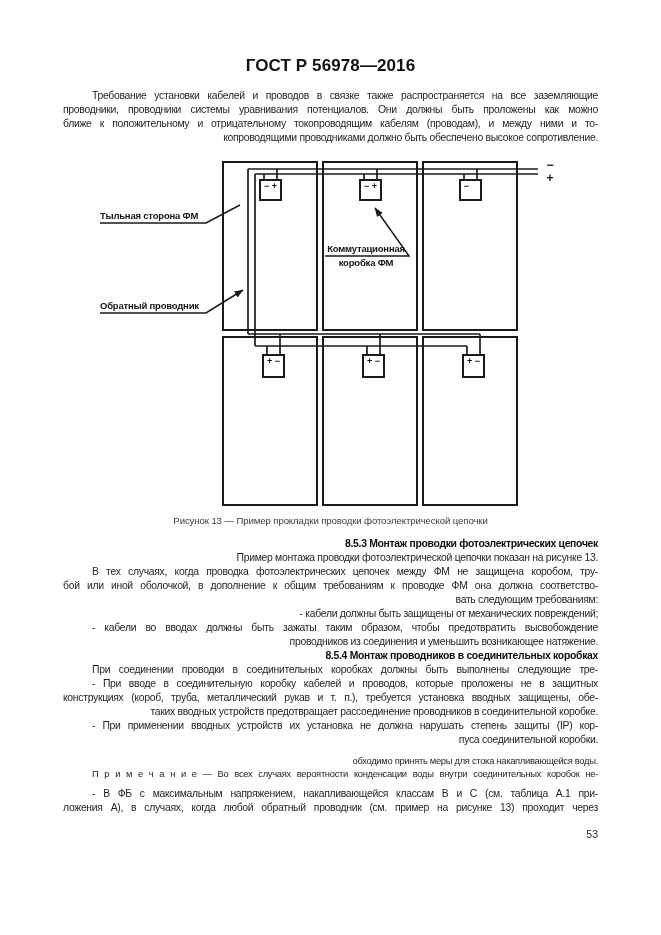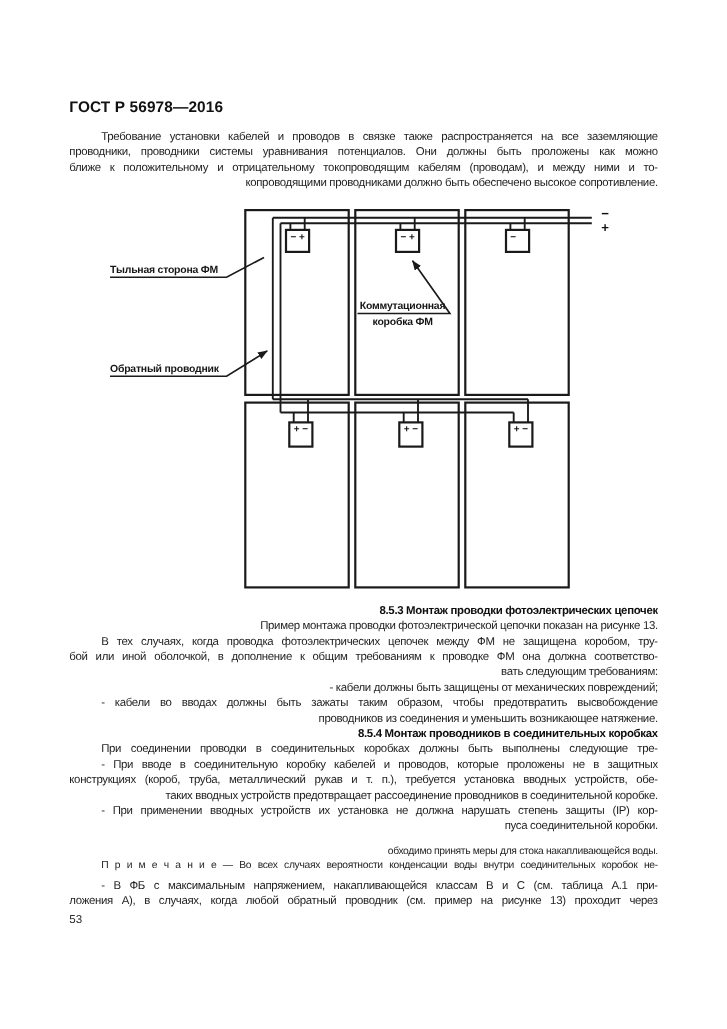--- a/index.html
+++ b/index.html
@@ -3,42 +3,42 @@
 <meta charset="utf-8">
 <style>
   html,body{margin:0;padding:0;background:#ffffff;}
   body{
     width:661px;height:935px;overflow:hidden;position:relative;
     font-family:"Liberation Sans","DejaVu Sans",sans-serif;
     color:#1f1f1f;-webkit-font-smoothing:antialiased;
   }
   .textcol{margin-left:63px;margin-right:63px;width:535px;}
   .header{
-    margin-top:89px;text-align:left;font-weight:bold;font-size:14px;
+    margin-top:56px;text-align:center;font-weight:bold;font-size:17px;
     letter-spacing:0.1px;color:#111;
   }
   .body-text{font-size:10.4px;line-height:14px;letter-spacing:-0.3px;}
   .block{margin:0;}
   .block.mt{margin-top:7px;}
   .line{height:14px;overflow:hidden;text-align:right;}
   .line.jst{text-align:justify;text-align-last:justify;}
   .line.ind{text-indent:29px;}
   .block.h .line{font-weight:bold;color:#0d0d0d;}
   .block.note{font-size:9.4px;margin-top:8px;}
   .block.note .line{height:12.6px;line-height:12.6px;}
   #text-top{margin-top:13px;}
   #text-bottom{margin-top:10px;}
   .figure{position:relative;width:661px;height:350px;margin-top:15px;}
   .figure svg{position:absolute;left:0;top:0;}
   .caption{
     margin-top:4px;text-align:center;font-size:9.6px;line-height:13px;
     color:#3c3c3c;letter-spacing:-0.1px;
   }
   .pagenum{
-    margin-top:3px;font-size:10.5px;color:#2a2a2a;
+    margin-top:13px;text-align:right;font-size:10.5px;color:#2a2a2a;
   }
   .dlabel{font-weight:bold;font-size:9.5px;fill:#151515;letter-spacing:-0.2px;}
   .dterm{font-weight:bold;font-size:9px;fill:#111;}
   .dout{font-weight:bold;font-size:12px;fill:#111;}
 </style>
 </head>
 <body>
 
 <div class="textcol header">ГОСТ Р 56978—2016</div>
 
@@ -124,20 +124,21 @@
 
     <g>
       <text class="dlabel" x="366" y="92" text-anchor="middle">Коммутационная</text>
       <text class="dlabel" x="366" y="106" text-anchor="middle">коробка ФМ</text>
       <path d="M325,96 H409 L375,48" stroke="#1a1a1a" fill="none" stroke-width="1.5" marker-end="url(#arr)"></path>
     </g>
   </svg>
 </div>
 
 <div class="caption">
+  <div>Рисунок 13 — Пример прокладки проводки фотоэлектрической цепочки</div>
 </div>
 
 <div id="text-bottom" class="textcol body-text">
     <div class="block h">
       <div class="line ind">8.5.3 Монтаж проводки фотоэлектрических цепочек</div>
     </div>
     <div class="block p">
       <div class="line ind">Пример монтажа проводки фотоэлектрической цепочки показан на рисунке 13.</div>
     </div>
     <div class="block p">
@@ -153,21 +154,21 @@
       <div class="line">проводников из соединения и уменьшить возникающее натяжение.</div>
     </div>
     <div class="block h">
       <div class="line ind">8.5.4 Монтаж проводников в соединительных коробках</div>
     </div>
     <div class="block p">
       <div class="line ind jst">При соединении проводки в соединительных коробках должны быть выполнены следующие тре-</div>
     </div>
     <div class="block p">
       <div class="line ind jst">- При вводе в соединительную коробку кабелей и проводов, которые проложены не в защитных</div>
-      <div class="line jst">конструкциях (короб, труба, металлический рукав и т. п.), требуется установка вводных устройств, обе-</div>
+      <div class="line jst">конструкциях (короб, труба, металлический рукав и т. п.), требуется установка вводных защищены, обе-</div>
       <div class="line">таких вводных устройств предотвращает рассоединение проводников в соединительной коробке.</div>
     </div>
     <div class="block p">
       <div class="line ind jst">- При применении вводных устройств их установка не должна нарушать степень защиты (IP) кор-</div>
       <div class="line">пуса соединительной коробки.</div>
     </div>
     <div class="block note">
       <div class="line">обходимо принять меры для стока накапливающейся воды.</div>
       <div class="line ind jst">П р и м е ч а н и е  —  Во всех случаях вероятности конденсации воды внутри соединительных коробок не-</div>
     </div>

